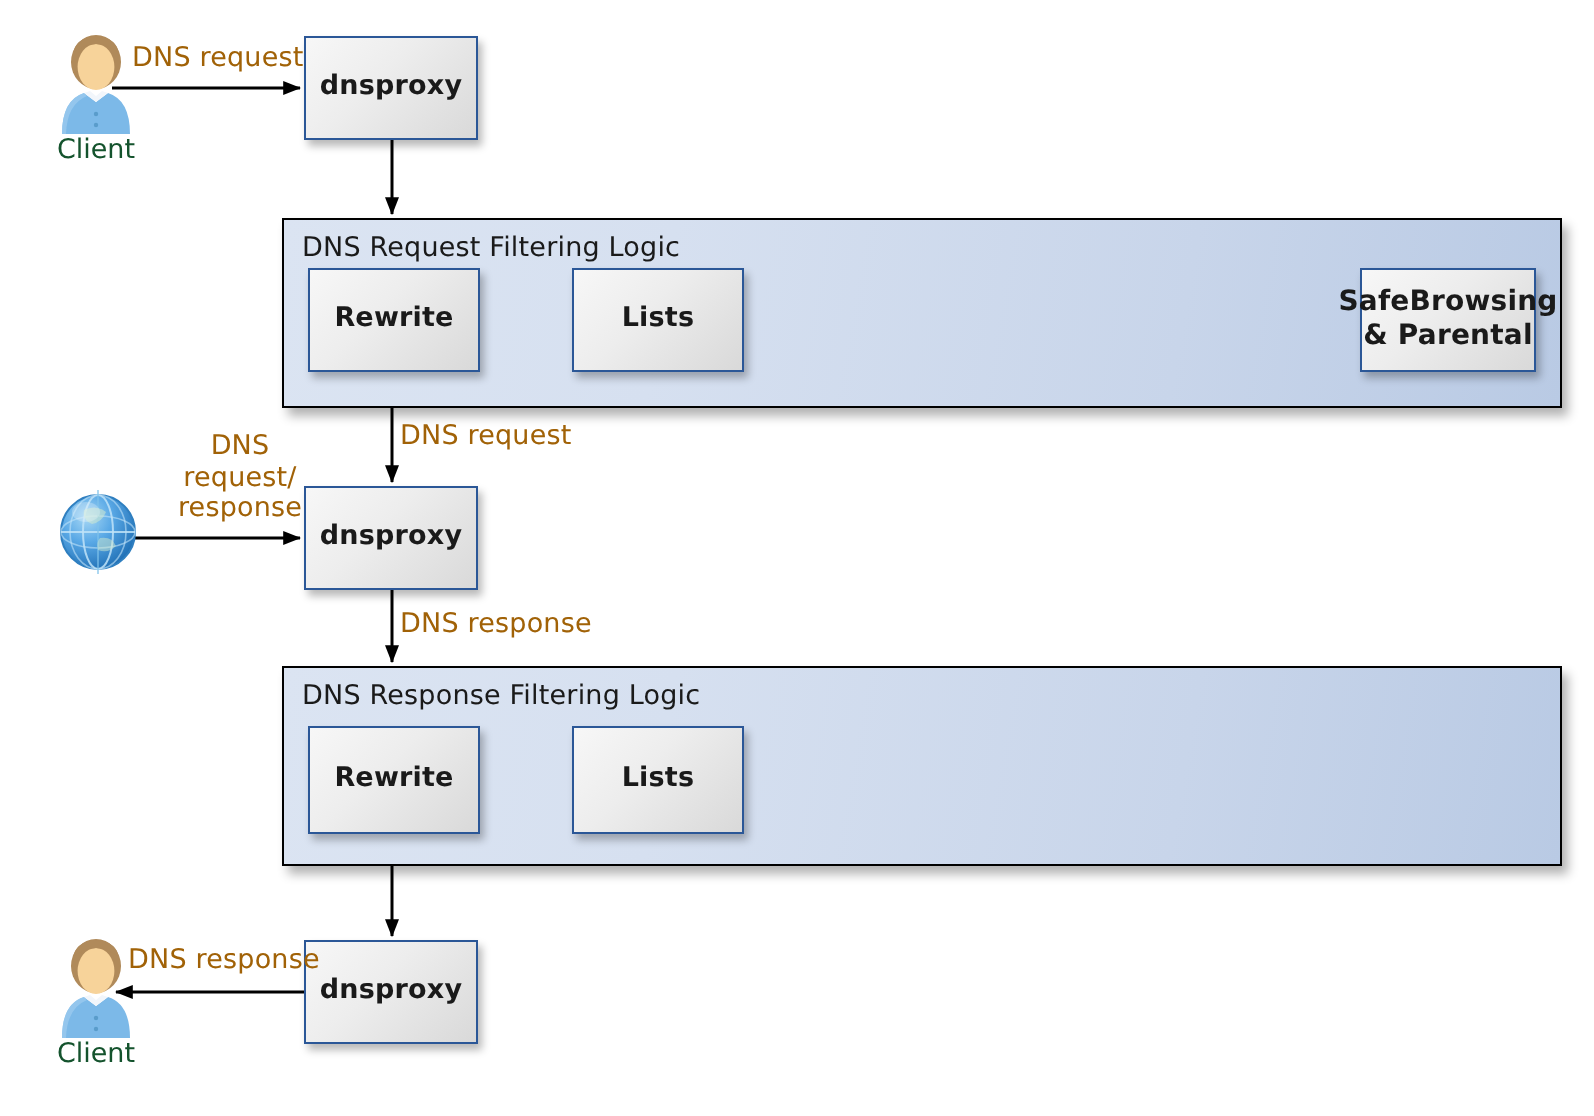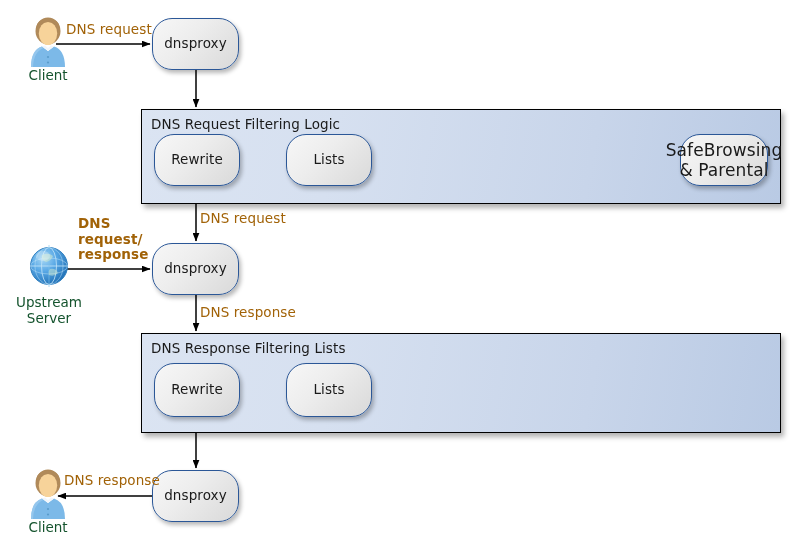--- a/index.html
+++ b/index.html
@@ -19,31 +19,32 @@
     left: 0; top: 0;
     width: 797px;
     height: 558px;
   }
 
   
   .node {
     position: absolute;
     box-sizing: border-box;
     border: 1.6px solid #2b5797;
-    border-radius: 20px;
+    border-radius: 0;
     background: linear-gradient(135deg, #f7f7f7 0%, #ededed 42%, #d9d9d9 100%);
     box-shadow: 2px 3px 4px rgba(0,0,0,0.28);
     display: flex;
     align-items: center;
     justify-content: center;
     text-align: center;
     font-size: 13.5px;
     color: #1a1a1a;
     line-height: 1.18;
     letter-spacing: 0.1px;
+    font-weight: bold;
   }
   .node span { display: block; padding: 0 4px; }
 
   
   .container-box {
     position: absolute;
     box-sizing: border-box;
     border: 1.6px solid #000000;
     background: linear-gradient(100deg, #dbe4f2 0%, #d6e0f0 30%, #c8d5ea 70%, #b9cae4 100%);
     box-shadow: 3px 4px 5px rgba(0,0,0,0.3);
@@ -60,21 +61,21 @@
 
   
   .edge-label {
     position: absolute;
     font-size: 13.5px;
     color: #a16207;
     white-space: pre;
     line-height: 1.16;
     letter-spacing: 0.1px;
   }
-  .edge-label.center { text-align: left; font-weight: bold; }
+  .edge-label.center { text-align: center; }
 
   
   .actor-caption {
     position: absolute;
     font-size: 13.5px;
     color: #14532d;
     text-align: center;
     line-height: 1.16;
     white-space: pre;
   }
@@ -149,22 +150,20 @@
       <ellipse cx="25" cy="25" rx="7.5" ry="18.5" fill="none" stroke="#bfe3f8" stroke-width="1" opacity="0.85"></ellipse>
       <ellipse cx="25" cy="25" rx="14" ry="18.5" fill="none" stroke="#bfe3f8" stroke-width="0.8" opacity="0.6"></ellipse>
       <line x1="6.5" y1="25" x2="43.5" y2="25" stroke="#bfe3f8" stroke-width="1" opacity="0.85"></line>
       <ellipse cx="25" cy="25" rx="18.5" ry="8" fill="none" stroke="#bfe3f8" stroke-width="0.8" opacity="0.6"></ellipse>
       <line x1="25" y1="4" x2="25" y2="46" stroke="#7fc2ea" stroke-width="0.9" opacity="0.7"></line>
       <path d="M18 14 Q24 11 29 15 Q27 20 22 21 Q17 19 18 14 Z" fill="#cfe9cf" opacity="0.55"></path>
       <path d="M26 28 Q32 27 34 32 Q30 36 25 34 Q24 30 26 28 Z" fill="#cfe9cf" opacity="0.5"></path>
       <ellipse cx="19" cy="15" rx="7" ry="5" fill="#ffffff" opacity="0.25"></ellipse>
     </svg>
   </div>
-  <div class="actor-caption" style="left:4px; top:295px; width:90px;">Upstream
-Server</div>
 
   <div class="actor-icon" style="left:20px; top:466px;">
     <svg width="56" height="54" viewBox="0 0 56 54">
       <ellipse cx="28" cy="17" rx="12.5" ry="13.5" fill="#b08a5a"></ellipse>
       <ellipse cx="28" cy="19.5" rx="9.2" ry="11.5" fill="#f7d39a"></ellipse>
       <path d="M17 12 Q28 3 39 12 Q38 6 28 4.5 Q18 6 17 12 Z" fill="#a97f4d"></path>
       <path d="M16.5 13.5 Q17 5 28 4 Q39 5 39.5 13.5 Q36 8.5 28 8 Q20 8.5 16.5 13.5 Z" fill="#b08a5a"></path>
       <path d="M11 53 Q11 36 22 32.5 L28 37 L34 32.5 Q45 36 45 53 Z" fill="#7cb9e8"></path>
       <path d="M22 32.5 L28 37 L34 32.5 L31 31.5 L28 34 L25 31.5 Z" fill="#f2f6fb"></path>
       <circle cx="28" cy="43" r="1.1" fill="#5a9ccb"></circle>
@@ -189,27 +188,27 @@
   <div class="container-box" style="left:141px; top:109px; width:640px; height:95px;">
     <div class="container-title">DNS Request Filtering Logic</div>
   </div>
 
   <div class="node" style="left:154px; top:134px; width:86px; height:52px;">
     <span>Rewrite</span>
   </div>
   <div class="node" style="left:286px; top:134px; width:86px; height:52px;">
     <span>Lists</span>
   </div>
-  <div class="node" style="left:680px; top:134px; width:88px; height:52px; font-size:17px;">
+  <div class="node" style="left:680px; top:134px; width:88px; height:52px; font-size:14px;">
     <span>SafeBrowsing
 &amp; Parental</span>
   </div>
 
   <div class="container-box" style="left:141px; top:333px; width:640px; height:100px;">
-    <div class="container-title">DNS Response Filtering Lists</div>
+    <div class="container-title">DNS Response Filtering Logic</div>
   </div>
 
   <div class="node" style="left:154px; top:363px; width:86px; height:54px;">
     <span>Rewrite</span>
   </div>
   <div class="node" style="left:286px; top:363px; width:86px; height:54px;">
     <span>Lists</span>
   </div>
 
   <div class="edge-label" style="left:66px; top:22px;">DNS request</div>

